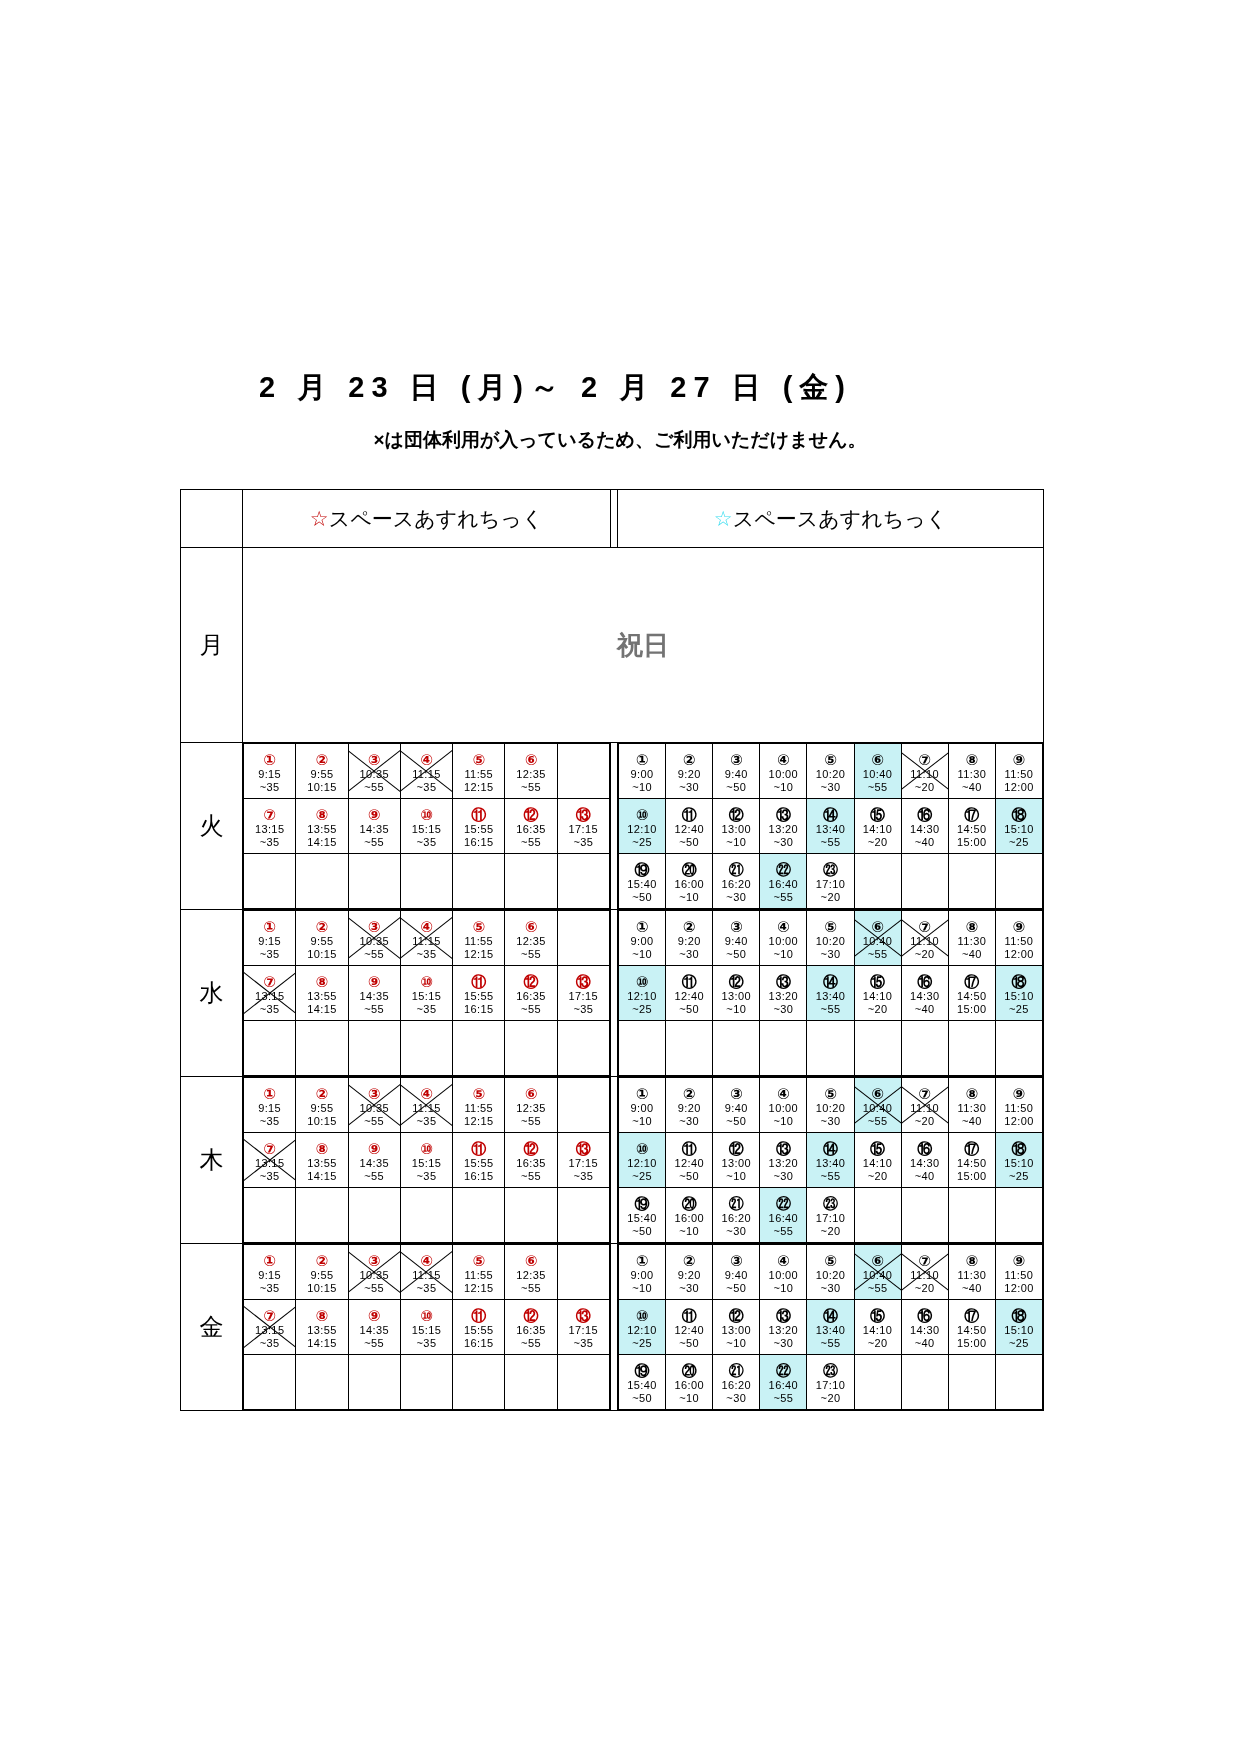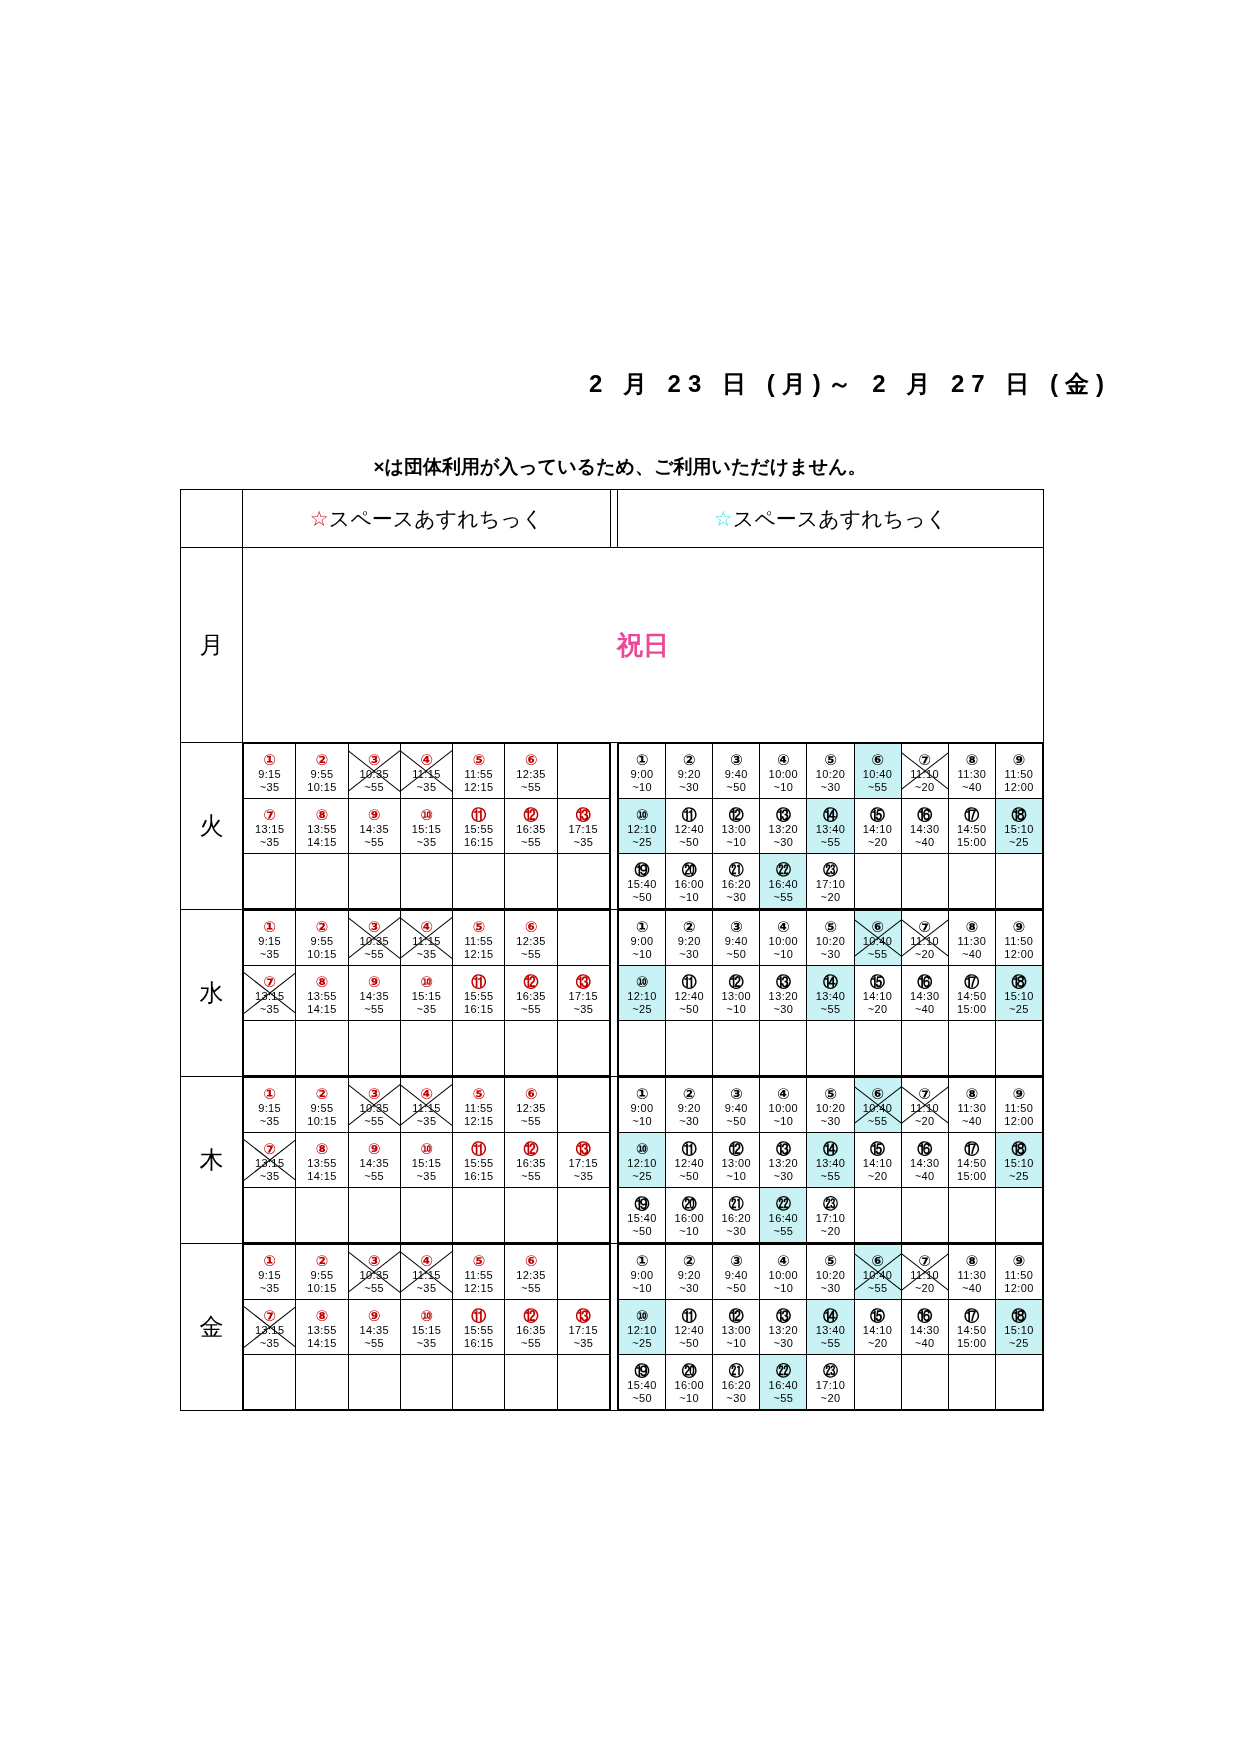--- a/index.html
+++ b/index.html
@@ -6,33 +6,32 @@
   html, body {
     width: 1240px; height: 1754px;
     background: #ffffff;
     font-family: "Liberation Sans", "DejaVu Sans", sans-serif;
     color: #000;
   }
   .page { position: relative; width: 1240px; height: 1754px; }
 
   .title {
     position: absolute; top: 368px; left: 0; width: 1111px;
-    text-align: right;
-    font-size: 24px; font-weight: bold;
+    text-align: center;
+    font-size: 29px; font-weight: bold;
     letter-spacing: 7px;
     white-space: nowrap;
   }
   .notices {
     position: absolute; top: 426px; left: 0; width: 1240px;
     text-align: center;
   }
   .notice-line {
     font-size: 19px; font-weight: bold; line-height: 27px;
     letter-spacing: 0px;
-    margin-top: 27px;
   }
 
   table.sched {
     position: absolute; left: 180px; top: 489px;
     border-collapse: collapse;
     table-layout: fixed;
   }
   table.sched td, table.sched th {
     border: 1px solid #000;
     padding: 0;
@@ -52,21 +51,21 @@
   .hdr-gap { width: 7px; border-top: 1px solid #000; border-bottom: 1px solid #000;
              border-left: 1px solid #000; border-right: 1px solid #000; }
 
   .day-cell {
     font-size: 24px; font-weight: bold;
     width: 62px;
   }
 
   .holiday-cell { height: 195px; }
   .holiday-text {
-    color: #ec4899; font-size: 26px; font-weight: bold;
+    color: #737373; font-size: 26px; font-weight: bold;
   }
 
   
   .slots {
     width: 100%; border-collapse: collapse; table-layout: fixed;
   }
   .slots td {
     border: 1px solid #000;
     height: 55px;
     padding: 0;

